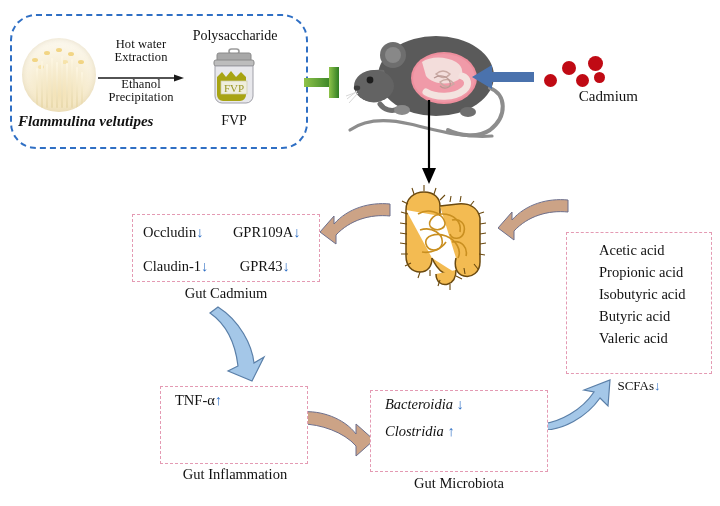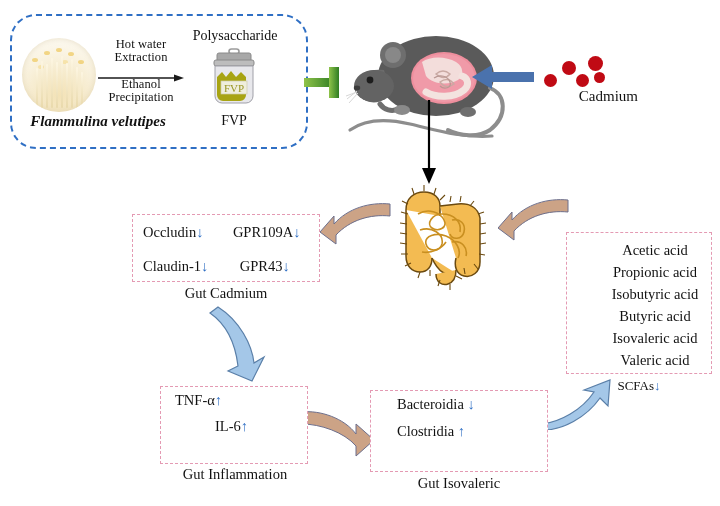--- a/index.html
+++ b/index.html
@@ -37,21 +37,21 @@
   }
   .rxn-text{
     font-size:12.5px;text-align:center;line-height:13px;letter-spacing:.1px;
   }
   #hot-water-label{left:96px;top:38px;width:90px;}
   #ethanol-label{left:96px;top:78px;width:90px;}
   #rxn-arrow{left:98px;top:68px;width:86px;height:8px;}
   #polysaccharide-label{left:176px;top:28px;width:118px;text-align:center;font-size:14px;}
   #fvp-jar{left:206px;top:48px;width:56px;height:60px;}
   #fvp-label{left:196px;top:113px;width:76px;text-align:center;font-size:14px;}
-  #species-label{left:18px;top:113px;width:160px;text-align:center;font-size:15px;font-style:italic;font-weight:600;}
+  #species-label{left:18px;top:113px;width:160px;font-size:15px;font-style:italic;font-weight:600;}
 
   
   #inhibition-symbol{left:302px;top:60px;width:42px;height:48px;}
 
   
   #mouse-figure{left:340px;top:18px;width:180px;height:126px;}
 
   
   #cadmium-arrow{left:472px;top:62px;width:62px;height:30px;}
   #cadmium-dots{left:542px;top:52px;width:70px;height:42px;}
@@ -80,32 +80,32 @@
   .caption{
     text-align:center;font-size:14.5px;
   }
   #gut-barrier-box{left:132px;top:214px;width:188px;height:68px;}
   #gut-barrier-caption{left:132px;top:285px;width:188px;}
   .barrier-row{display:flex;align-items:center;justify-content:center;height:34px;font-size:14.5px;}
   .barrier-cell{display:inline-flex;align-items:center;white-space:nowrap;}
   .bc1{width:96px;justify-content:flex-start;padding-left:10px;}
   .bc2{width:92px;justify-content:flex-start;}
 
-  #scfa-box{left:566px;top:232px;width:146px;height:142px;padding:6px 0 0 32px;text-align:center;}
+  #scfa-box{left:566px;top:232px;width:146px;height:142px;padding:6px 0 0 32px;}
   .scfa-item{font-size:14.5px;line-height:22px;}
   #scfa-caption{left:566px;top:378px;width:146px;font-size:13px;text-align:center;}
 
   #inflammation-box{left:160px;top:386px;width:148px;height:78px;}
   #inflammation-caption{left:150px;top:466px;width:170px;}
   .inflam-row{font-size:14.5px;line-height:26px;white-space:nowrap;}
   .ir1{padding-left:14px;}
   .ir2{padding-left:34px;}
   .ir3{padding-left:54px;}
 
-  #microbiota-box{left:370px;top:390px;width:178px;height:82px;padding-left:26px;}
+  #microbiota-box{left:370px;top:390px;width:178px;height:82px;padding-left:14px;font-style:italic;}
   .micro-row{font-size:14.5px;line-height:27px;white-space:nowrap;}
   #microbiota-caption{left:370px;top:475px;width:178px;}
 
   .up{color:#2f6fc4;font-weight:bold;}
   .down{color:#2f6fc4;font-weight:bold;}
 </style>
 </head>
 <body>
 
 <div class="abs" id="extraction-panel"></div>
@@ -295,38 +295,34 @@
     </span>
   </div>
 </div>
 <div class="abs caption" id="gut-barrier-caption">Gut Cadmium</div>
 
 <div class="abs pinkbox" id="scfa-box">
   <div class="scfa-item">Acetic acid</div>
   <div class="scfa-item">Propionic acid</div>
   <div class="scfa-item">Isobutyric acid</div>
   <div class="scfa-item">Butyric acid</div>
-  <div class="scfa-item">Isovaleric acid</div>
   <div class="scfa-item">Valeric acid</div>
 </div>
 <div class="abs" id="scfa-caption">
   <span>SCFAs</span><span class="down">↓</span>
 </div>
 
 <div class="abs pinkbox" id="inflammation-box">
   <div class="inflam-row ir1">
     <span>TNF-α</span><span class="up">↑</span>
   </div>
-  <div class="inflam-row ir3">
-    <span>IL-6</span><span class="up">↑</span>
-  </div>
 </div>
 <div class="abs caption" id="inflammation-caption">Gut Inflammation</div>
 
 <div class="abs pinkbox" id="microbiota-box">
   <div class="micro-row">
     <span>Bacteroidia</span> <span class="down">↓</span>
   </div>
   <div class="micro-row">
     <span>Clostridia</span> <span class="up">↑</span>
   </div>
 </div>
-<div class="abs caption" id="microbiota-caption">Gut Isovaleric</div>
+<div class="abs caption" id="microbiota-caption">Gut Microbiota</div>
 
 </body></html>

